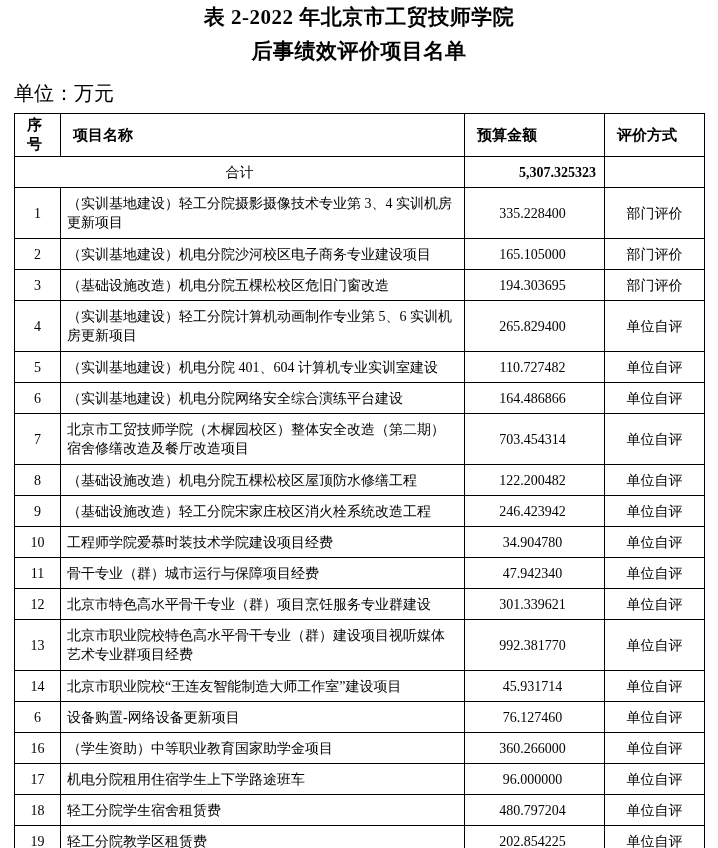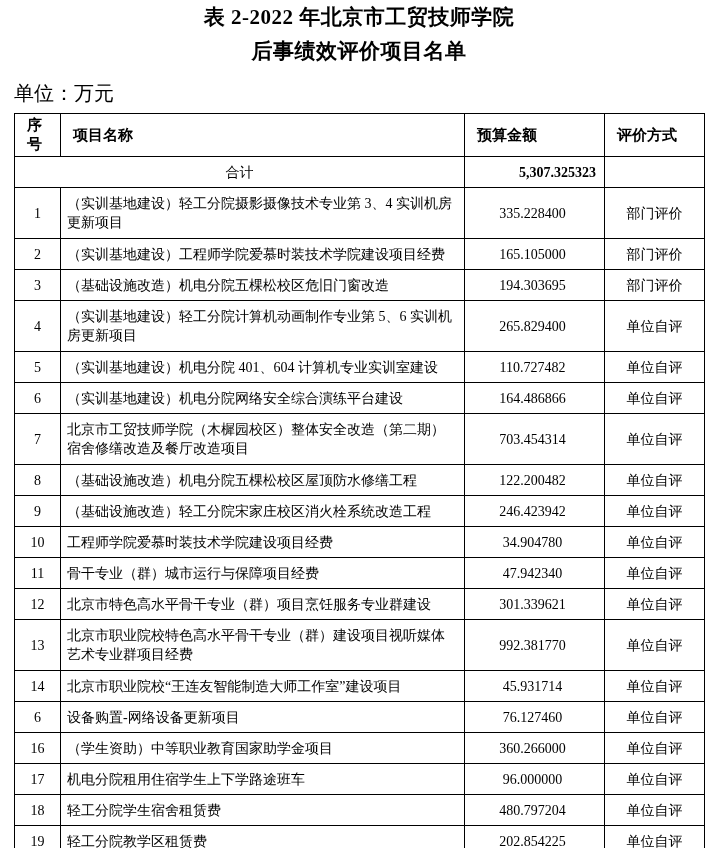--- a/index.html
+++ b/index.html
@@ -124,21 +124,21 @@
         <td class="method"></td>
       </tr>
     <tr class="row-tall">
           <td class="seq">1</td>
           <td class="name">（实训基地建设）轻工分院摄影摄像技术专业第 3、4 实训机房更新项目</td>
           <td class="amount">335.228400</td>
           <td class="method">部门评价</td>
         </tr>
         <tr class="row-short">
           <td class="seq">2</td>
-          <td class="name">（实训基地建设）工程师学院爱慕时装技术学院建设项目经费</td>
+          <td class="name">（实训基地建设）机电分院沙河校区电子商务专业建设项目</td>
           <td class="amount">165.105000</td>
           <td class="method">部门评价</td>
         </tr>
         <tr class="row-short">
           <td class="seq">3</td>
           <td class="name">（基础设施改造）机电分院五棵松校区危旧门窗改造</td>
           <td class="amount">194.303695</td>
           <td class="method">部门评价</td>
         </tr>
         <tr class="row-tall">

